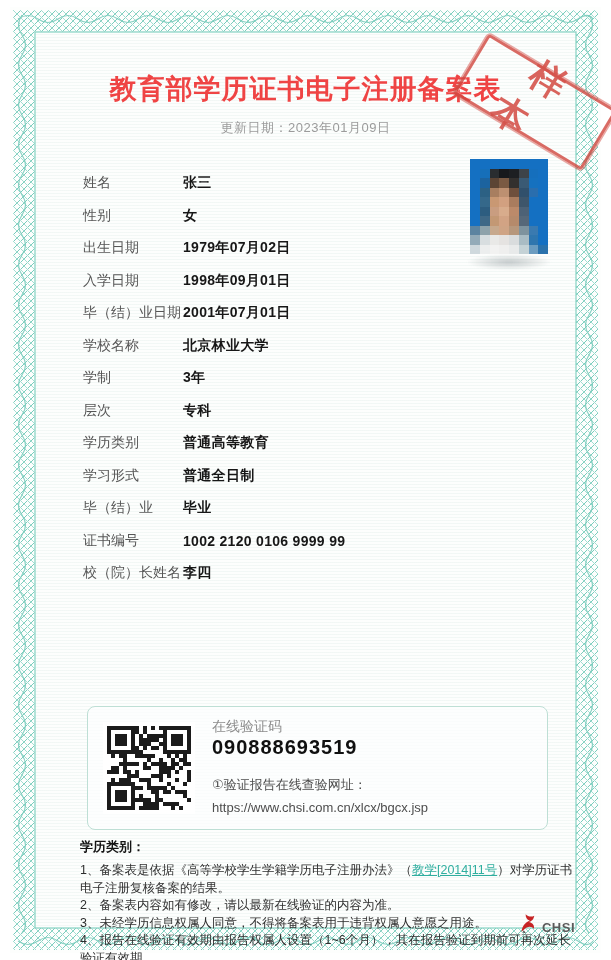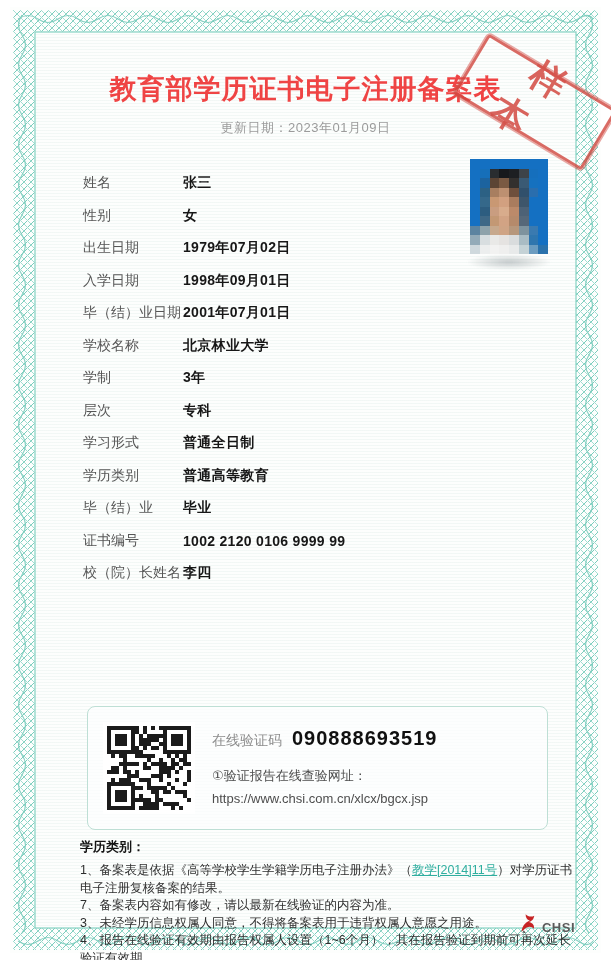--- a/index.html
+++ b/index.html
@@ -34,21 +34,21 @@
        background:radial-gradient(ellipse at center,rgba(110,120,126,.38),rgba(110,120,126,0) 70%);
        filter:blur(1px);}
 
   .vbox{position:absolute;left:77px;top:699px;width:461px;height:124px;z-index:2;
        border:1px solid #bedfd5;border-radius:8px;background:rgba(252,254,253,.75);
        box-sizing:border-box;display:flex;align-items:center;}
   .qrwrap{flex:none;margin-left:15px;width:92px;height:92px;background:#ffffff;padding:4px;box-sizing:border-box;}
   .qr{width:84px;height:84px;display:grid;grid-template-columns:repeat(21,1fr);grid-template-rows:repeat(21,1fr);}
   .qr .on{background:#1b1b1b;}
   .vtext{margin-left:17px;flex:1;}
-  .vcode-row{display:flex;align-items:baseline;margin-bottom:14px;}
+  .vcode-row{display:flex;align-items:baseline;margin-bottom:14px;flex-direction:column;}
   .vlabel{font-size:14px;color:#8d8d8d;margin-right:10px;}
   .vcode{font-size:20px;font-weight:700;color:#101010;letter-spacing:1px;}
   .vline{font-size:13px;color:#4d4d4d;line-height:23px;}
   .vurl{color:#4d4d4d;text-decoration:none;}
 
   .notes{position:absolute;left:70px;top:831px;width:500px;z-index:2;}
   .nhead{font-size:13px;font-weight:700;color:#141414;margin-bottom:6px;}
   .nitem{font-size:12.5px;color:#2e2e2e;line-height:17.5px;}
   .nlink{color:#2fae9f;text-decoration:underline;cursor:pointer;}
 
@@ -110,26 +110,26 @@
       </div>
       <div class="frow">
         <span class="flabel">学制</span>
         <span class="fvalue">3年</span>
       </div>
       <div class="frow">
         <span class="flabel">层次</span>
         <span class="fvalue">专科</span>
       </div>
       <div class="frow">
+        <span class="flabel">学历类别</span>
+        <span class="fvalue">普通高等教育</span>
+      </div>
+      <div class="frow">
         <span class="flabel">学习形式</span>
         <span class="fvalue">普通全日制</span>
-      </div>
-      <div class="frow">
-        <span class="flabel">学历类别</span>
-        <span class="fvalue">普通高等教育</span>
       </div>
       <div class="frow">
         <span class="flabel">毕（结）业</span>
         <span class="fvalue">毕业</span>
       </div>
       <div class="frow">
         <span class="flabel">证书编号</span>
         <span class="fvalue">1002 2120 0106 9999 99</span>
       </div>
       <div class="frow">
@@ -673,21 +673,21 @@
         <span class="vlabel">在线验证码</span>
         <span class="vcode">090888693519</span>
       </div>
       <div class="vline"><span>①验证报告在线查验网址：</span><a class="vurl">https://www.chsi.com.cn/xlcx/bgcx.jsp</a></div>
     </div>
   </div>
 
   <div class="notes">
     <div class="nhead">学历类别：</div>
     <div class="nitem"><span>1、备案表是依据《高等学校学生学籍学历电子注册办法》（</span><span class="nlink">教学[2014]11号</span><span>）对学历证书电子注册复核备案的结果。</span></div>
-    <div class="nitem">7、备案表内容如有修改，请以最新在线验证的内容为准。</div>
+    <div class="nitem">2、备案表内容如有修改，请以最新在线验证的内容为准。</div>
     <div class="nitem">3、未经学历信息权属人同意，不得将备案表用于违背权属人意愿之用途。</div>
     <div class="nitem">4、报告在线验证有效期由报告权属人设置（1~6个月），其在报告验证到期前可再次延长验证有效期。</div>
   </div>
 
   <div class="chsi">
     <svg viewBox="0 0 32 34">
       <path d="M10 30 C11 23 14 18 21 15 C17 13.5 15.5 11 15.5 6.5 C18.5 10 24 10.5 27 8.5 C26 14 23 16 19.5 17 C25 18 27.5 21.5 26.5 26 C23.5 22 17.5 22.5 13.5 27 Z" fill="#c62425"></path>
       <path d="M13 28 l3 4 l-4.5 -1 Z" fill="#4a4a4a"></path>
     </svg>
     <span>CHSI</span>

